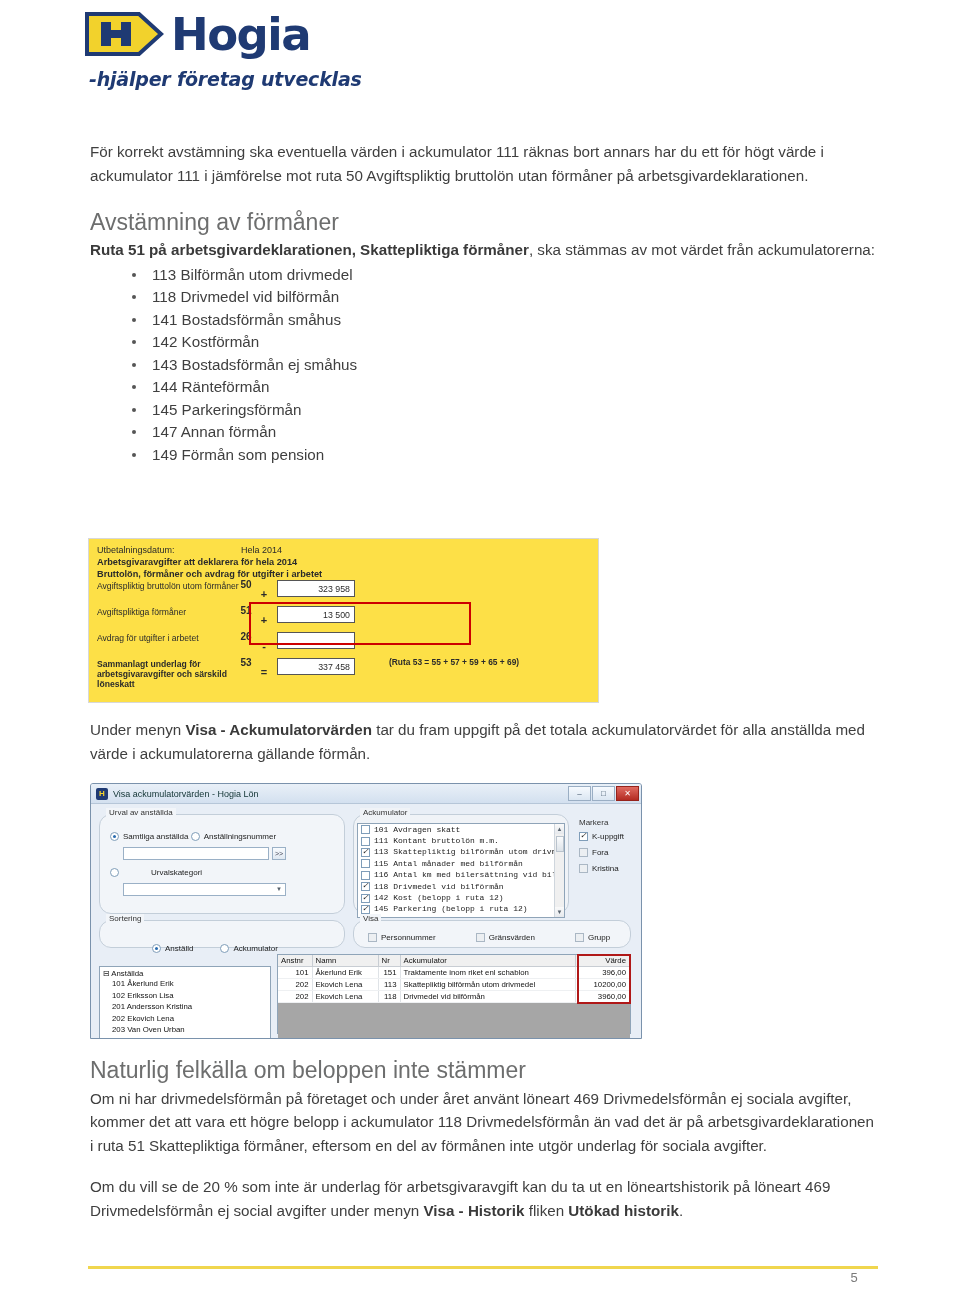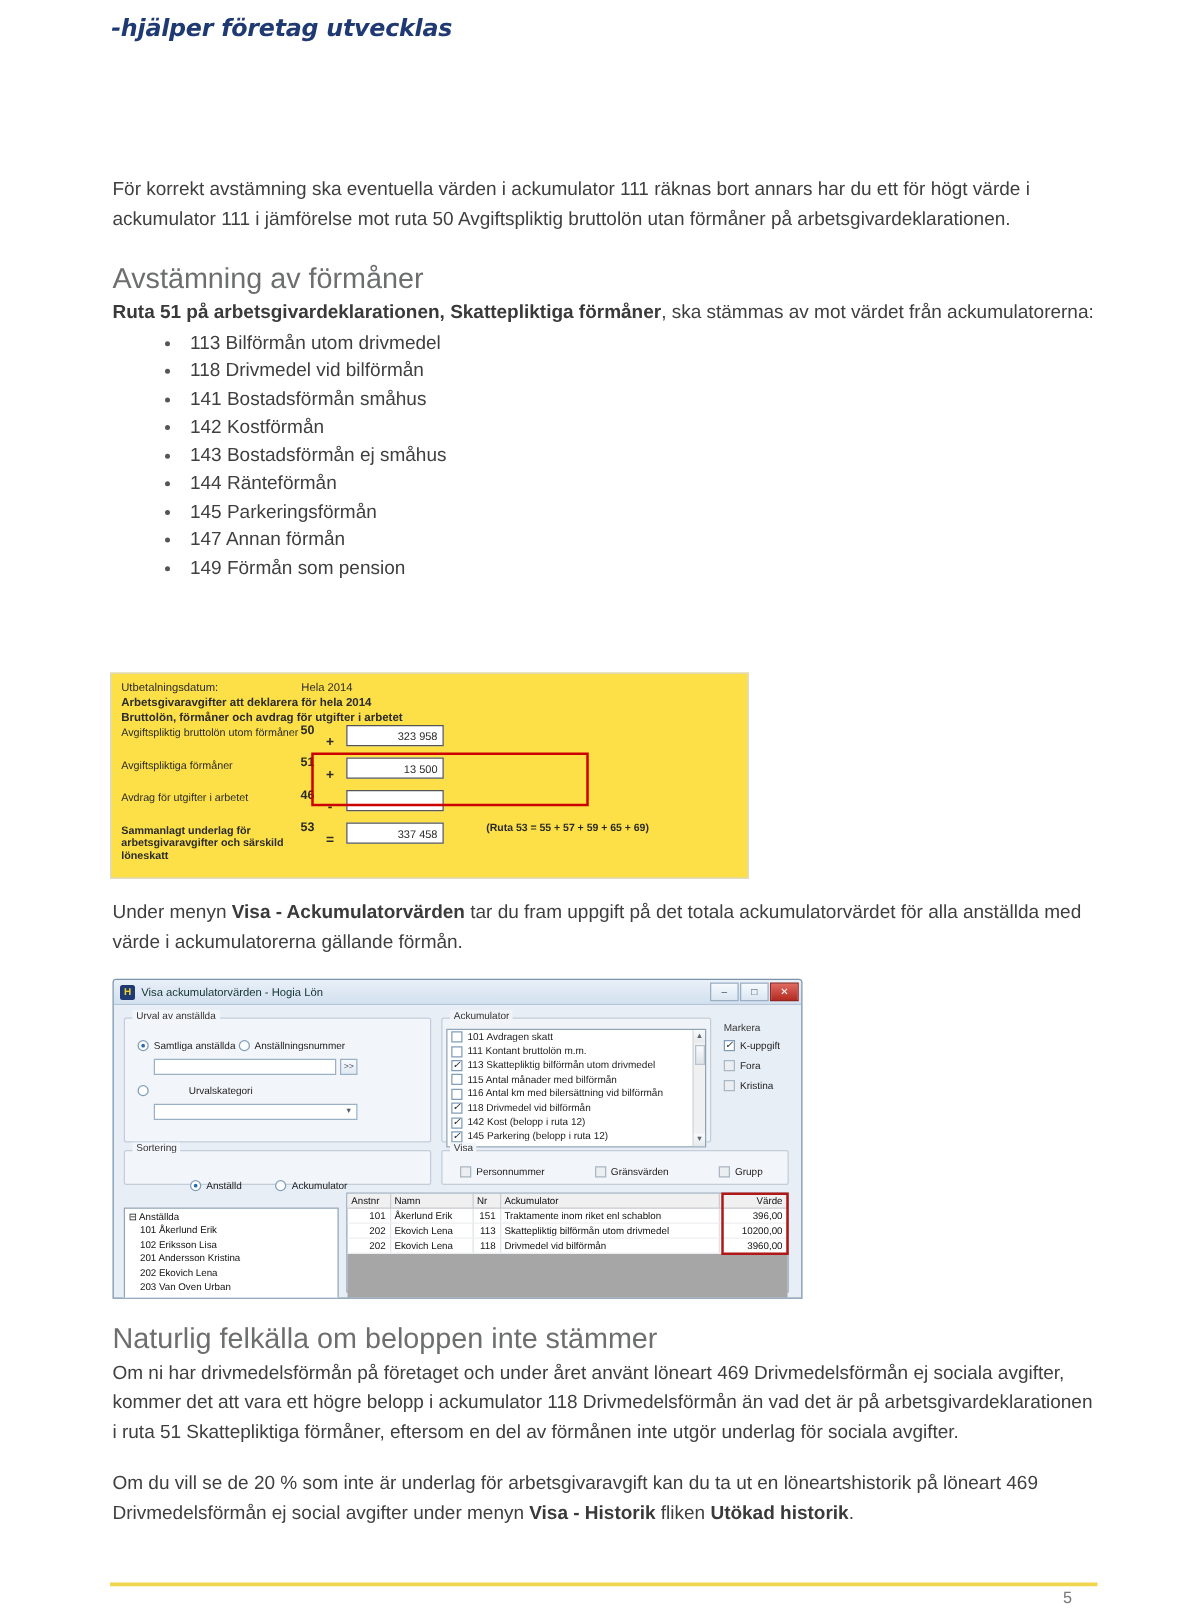--- a/index.html
+++ b/index.html
@@ -173,21 +173,21 @@
     font-size: 8px; color:#33485e;
   }
   .wbtn.close { background: linear-gradient(#e06a60, #b32b22); color:#fff; border-color:#96231c; }
 
   .dlg-body { position: relative; padding: 5px; height: 235px; }
 
   .gbox {
     position: absolute;
     border: 1px solid #c3ced9;
     background: #f2f5f9;
-    border-radius: 2px;
+    border-radius: 12px;
   }
   .gbox > .legend {
     position: absolute; top: -7px; left: 6px;
     background: #f2f5f9; padding: 0 3px; font-size: 8px; color:#333;
   }
   .gbox.plain { background: #f0f3f7; }
 
   .radio, .chk {
     display: inline-flex; align-items: center;
     font-size: 8px; color: #1c1c1c; line-height: 1;
@@ -228,20 +228,21 @@
 
   .listbox {
     position: absolute;
     border: 1px solid #8fa4b8; background: #fff;
     overflow: hidden;
   }
   .listbox .li {
     height: 11.4px; padding-left: 3px;
     display: flex; align-items: center; font-size: 7.8px; color:#111;
     white-space: nowrap;
+    font-family: Liberation Mono, monospace;
   }
   .vscroll {
     position: absolute; right: 0; top: 0; bottom: 0; width: 10px;
     background: #f0f0f0; border-left: 1px solid #cfd6dd;
   }
   .vscroll .arw {
     height: 10px; font-size: 6px; text-align:center; line-height:10px; color:#5a6570;
     background: linear-gradient(#fafafa,#e6e9ed);
   }
   .vscroll .thumb {
@@ -288,20 +289,29 @@
     width: 48px; text-align: center;
     font-size: 13px; color: #7a7a7a;
   }
 </style>
 </head>
 <body>
 
 <div class="page">
 
   <div class="logo-wrap">
+    <div class="logo-row">
+      <div class="logo-badge">
+        <svg width="82" height="56" viewBox="0 0 82 56">
+          <path d="M4 8 L56 8 L78 28 L56 48 L4 48 Z" fill="#f2d22c" stroke="#1f3a73" stroke-width="4"></path>
+          <path d="M18 16 L28 16 L28 24 L38 24 L38 16 L48 16 L48 40 L38 40 L38 32 L28 32 L28 40 L18 40 Z" fill="#1f3a73"></path>
+        </svg>
+      </div>
+      <div class="logo-word">Hogia</div>
+    </div>
     <div class="logo-tag">-hjälper företag utvecklas</div>
   </div>
 
   <div class="content">
 
     <p class="body">För korrekt avstämning ska eventuella värden i ackumulator 111 räknas bort annars har du ett för högt värde i ackumulator 111 i jämförelse mot ruta 50 Avgiftspliktig bruttolön utan förmåner på arbetsgivardeklarationen.</p>
 
     <h2 class="section">Avstämning av förmåner</h2>
 
     <p class="lead"><span class="bold">Ruta 51 på arbetsgivardeklarationen, </span><span class="bold">Skattepliktiga förmåner</span><span>, ska stämmas av mot värdet från ackumulatorerna:</span></p>
@@ -336,21 +346,21 @@
           <div class="ff-box">323 958</div>
         </div>
         <div class="ff-line">
           <div class="ff-text">Avgiftspliktiga förmåner</div>
           <div class="ff-num">51</div>
           <div class="ff-op">+</div>
           <div class="ff-box">13 500</div>
         </div>
         <div class="ff-line">
           <div class="ff-text">Avdrag för utgifter i arbetet</div>
-          <div class="ff-num">46</div>
+          <div class="ff-num">26</div>
           <div class="ff-op">-</div>
           <div class="ff-box"></div>
         </div>
         <div class="ff-line">
           <div class="ff-text b">Sammanlagt underlag för arbetsgivaravgifter och särskild löneskatt</div>
           <div class="ff-num">53</div>
           <div class="ff-op">=</div>
           <div class="ff-box">337 458</div>
         </div>
       </div>

